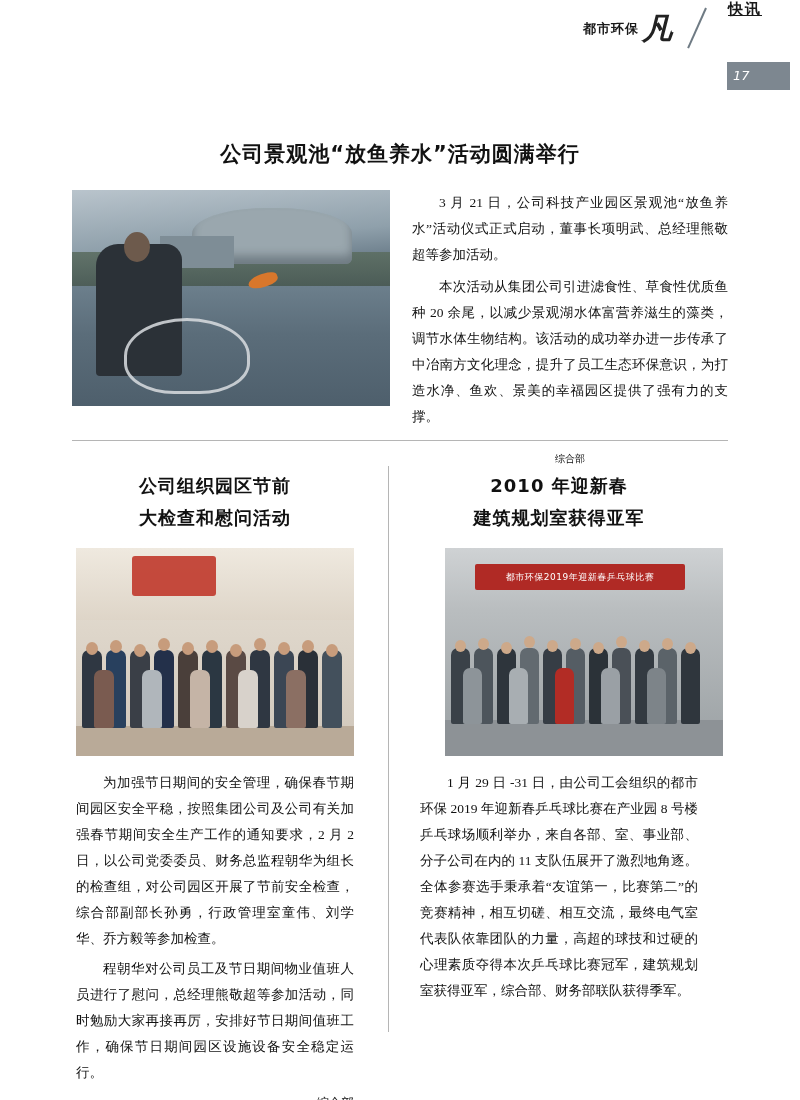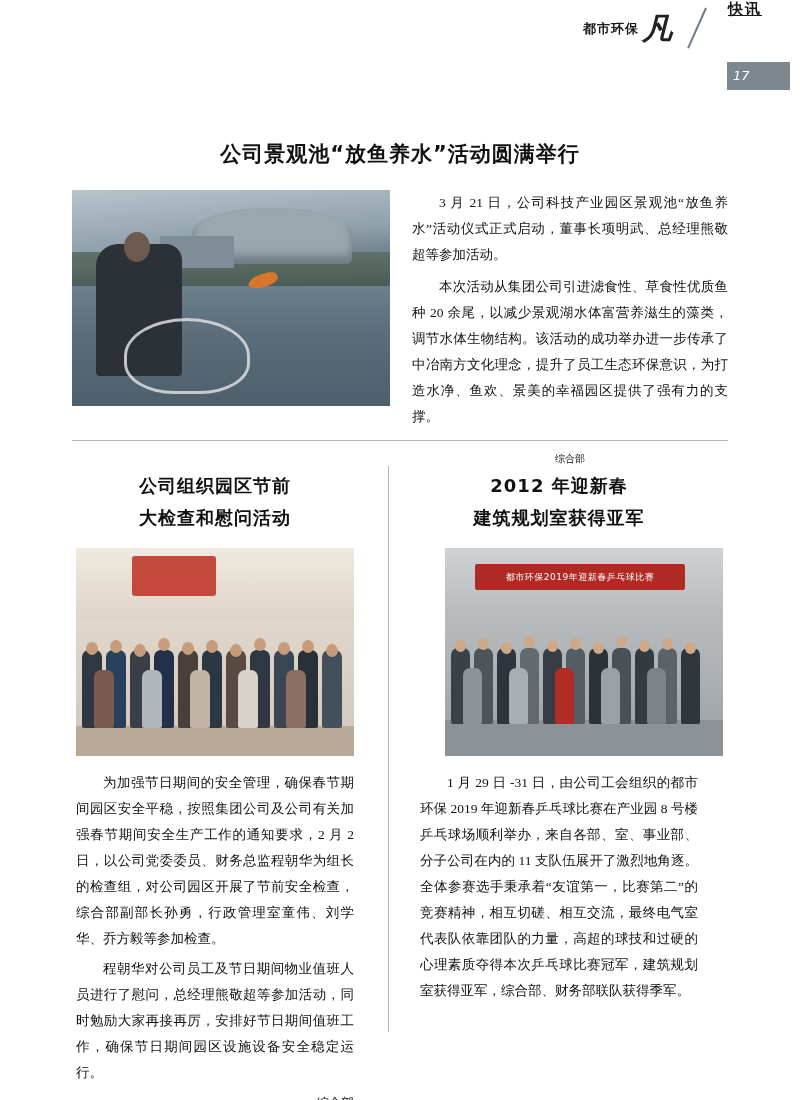--- a/index.html
+++ b/index.html
@@ -448,21 +448,21 @@
   </div>
   <div class="col-text">
     <p>为加强节日期间的安全管理，确保春节期间园区安全平稳，按照集团公司及公司有关加强春节期间安全生产工作的通知要求，2 月 2 日，以公司党委委员、财务总监程朝华为组长的检查组，对公司园区开展了节前安全检查，综合部副部长孙勇，行政管理室童伟、刘学华、乔方毅等参加检查。</p>
     <p>程朝华对公司员工及节日期间物业值班人员进行了慰问，总经理熊敬超等参加活动，同时勉励大家再接再厉，安排好节日期间值班工作，确保节日期间园区设施设备安全稳定运行。</p>
     <p class="byline-left-col">综合部</p>
   </div>
 </div>
 
 <div class="col col-right">
   <div class="headline-sub">
-    <div>2012 年迎新春</div>
+    <div>2010 年迎新春</div>
     <div>建筑规划室获得亚军</div>
   </div>
   <div class="photo photo-sub photo-right-img">
     <div class="pr-banner">
       <span>都市环保2019年迎新春乒乓球比赛</span>
     </div>
     <div class="pr-floor"></div>
     <div class="pr-crowd">
       <div class="pr-p" style="left:6px;"></div>
         <div class="pr-h" style="left:10px;top:26px;"></div>

